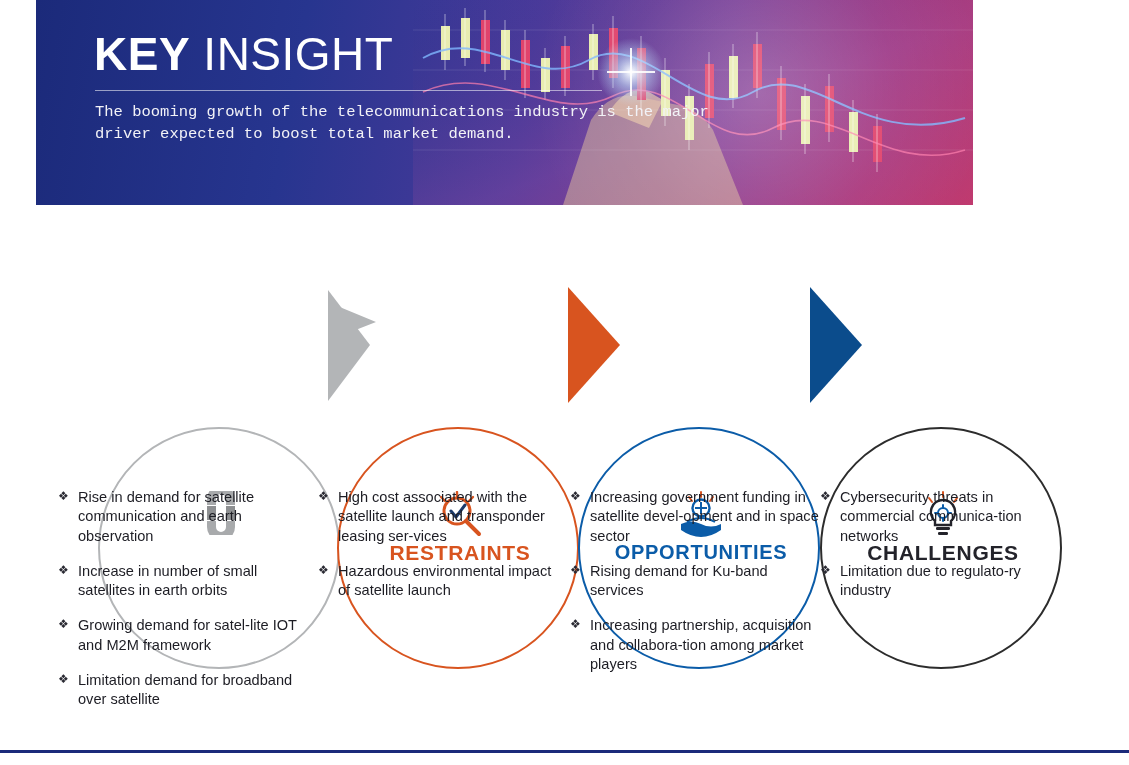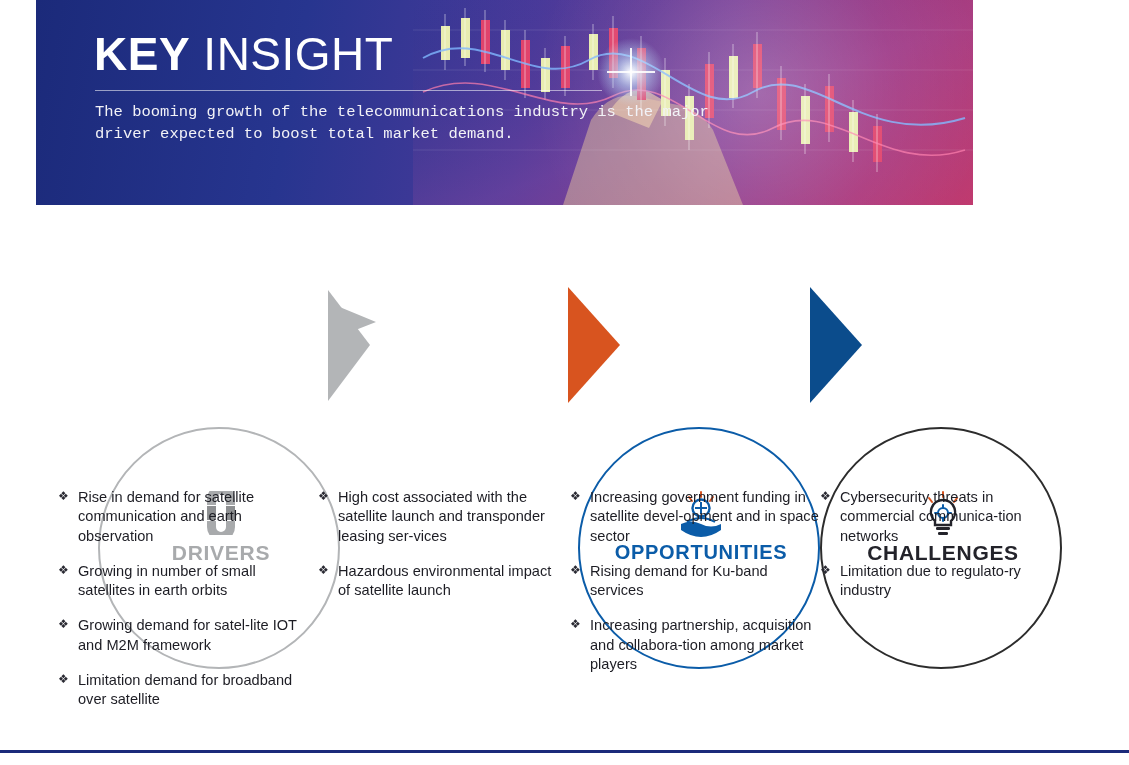--- a/index.html
+++ b/index.html
@@ -239,23 +239,35 @@
 
     <div class="circle c-drivers">
       <div class="circ-icon">
         <svg width="56" height="44" viewBox="0 0 56 44">
           <path d="M14 8 a14 14 0 0 1 28 0 v6 h-9 v-6 a5 5 0 0 0 -10 0 v6 h-9z" fill="#a8aaac"></path>
           <path d="M14 36 a14 14 0 0 0 28 0 v-6 h-9 v6 a5 5 0 0 1 -10 0 v-6 h-9z" fill="#a8aaac"></path>
           <rect x="14" y="15" width="9" height="14" fill="#8e9092"></rect>
           <rect x="33" y="15" width="9" height="14" fill="#8e9092"></rect>
         </svg>
       </div>
-      <div class="circ-label">DRIVERS</div>
-    </div>
-
+    </div>
+
+    <div class="circle c-restraints">
+      <div class="circ-icon">
+        <svg width="58" height="46" viewBox="0 0 58 46">
+          <circle cx="26" cy="20" r="13" fill="none" stroke="#d8541f" stroke-width="3"></circle>
+          <line x1="35" y1="30" x2="48" y2="43" stroke="#d8541f" stroke-width="4" stroke-linecap="round"></line>
+          <path d="M20 20 l5 6 l9 -12" fill="none" stroke="#1b3a6b" stroke-width="3" stroke-linecap="round" stroke-linejoin="round"></path>
+          <line x1="10" y1="6" x2="14" y2="10" stroke="#d8541f" stroke-width="2.4" stroke-linecap="round"></line>
+          <line x1="42" y1="6" x2="38" y2="10" stroke="#d8541f" stroke-width="2.4" stroke-linecap="round"></line>
+          <line x1="26" y1="1" x2="26" y2="5" stroke="#d8541f" stroke-width="2.4" stroke-linecap="round"></line>
+        </svg>
+      </div>
+      <div class="circ-label">RESTRAINTS</div>
+    </div>
 
     <div class="circle c-opportunities">
       <div class="circ-icon">
         <svg width="56" height="46" viewBox="0 0 56 46">
           <g stroke="#d8541f" stroke-width="2" stroke-linecap="round">
             <line x1="28" y1="1" x2="28" y2="6"></line>
               <line x1="16" y1="6" x2="19" y2="10"></line>
               <line x1="40" y1="6" x2="37" y2="10"></line>
           </g>
           <circle cx="28" cy="17" r="8.5" fill="none" stroke="#0b5ca8" stroke-width="2.4"></circle>
@@ -289,21 +301,21 @@
         </svg>
       </div>
       <div class="circ-label">CHALLENGES</div>
     </div>
   </div>
 
   <div class="cols">
 
     <div class="col col-1">
       <div class="bullet"><span class="mark">❖</span><span>Rise in demand for satellite communication and earth observation</span></div>
-      <div class="bullet"><span class="mark">❖</span><span>Growing in number of small satellites in earth orbits</span></div>
+      <div class="bullet"><span class="mark">❖</span><span>Increase in number of small satellites in earth orbits</span></div>
       <div class="bullet"><span class="mark">❖</span><span>Growing demand for satel-lite IOT and M2M framework</span></div>
       <div class="bullet"><span class="mark">❖</span><span>Limitation demand for broadband over satellite</span></div>
     </div>
 
     <div class="col col-2">
       <div class="bullet"><span class="mark">❖</span><span>High cost associated with the satellite launch and transponder leasing ser-vices</span></div>
       <div class="bullet"><span class="mark">❖</span><span>Hazardous environmental impact of satellite launch</span></div>
     </div>
 
     <div class="col col-3">

